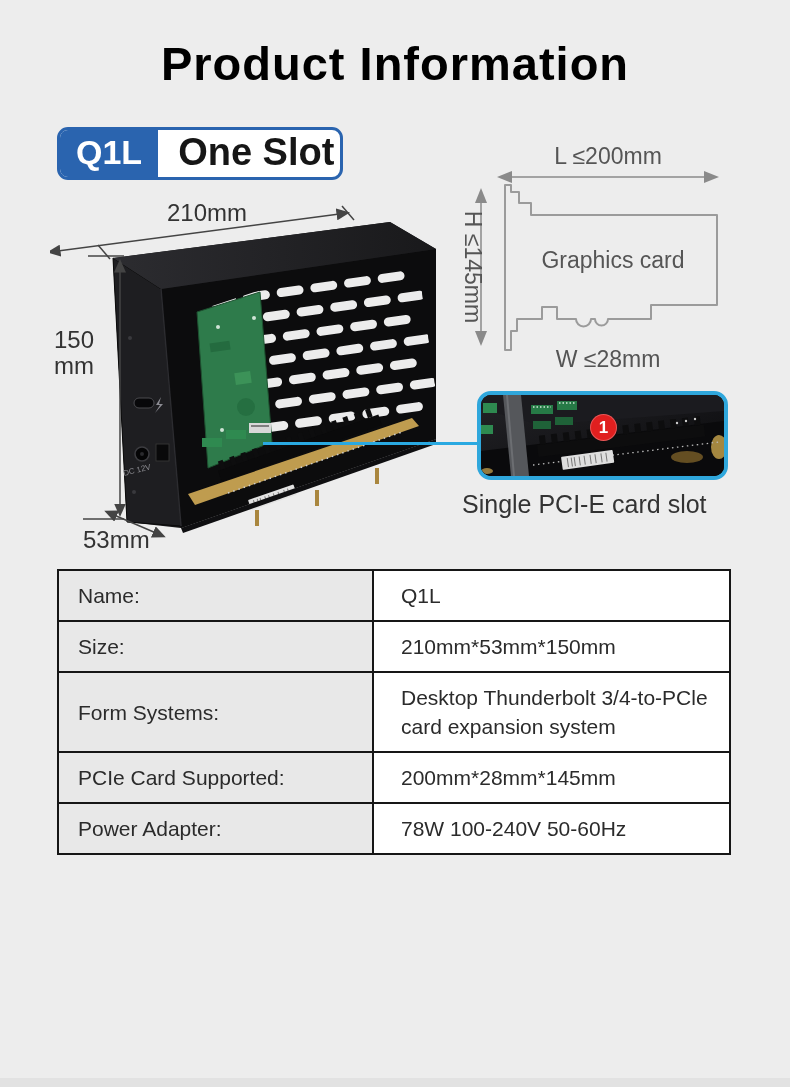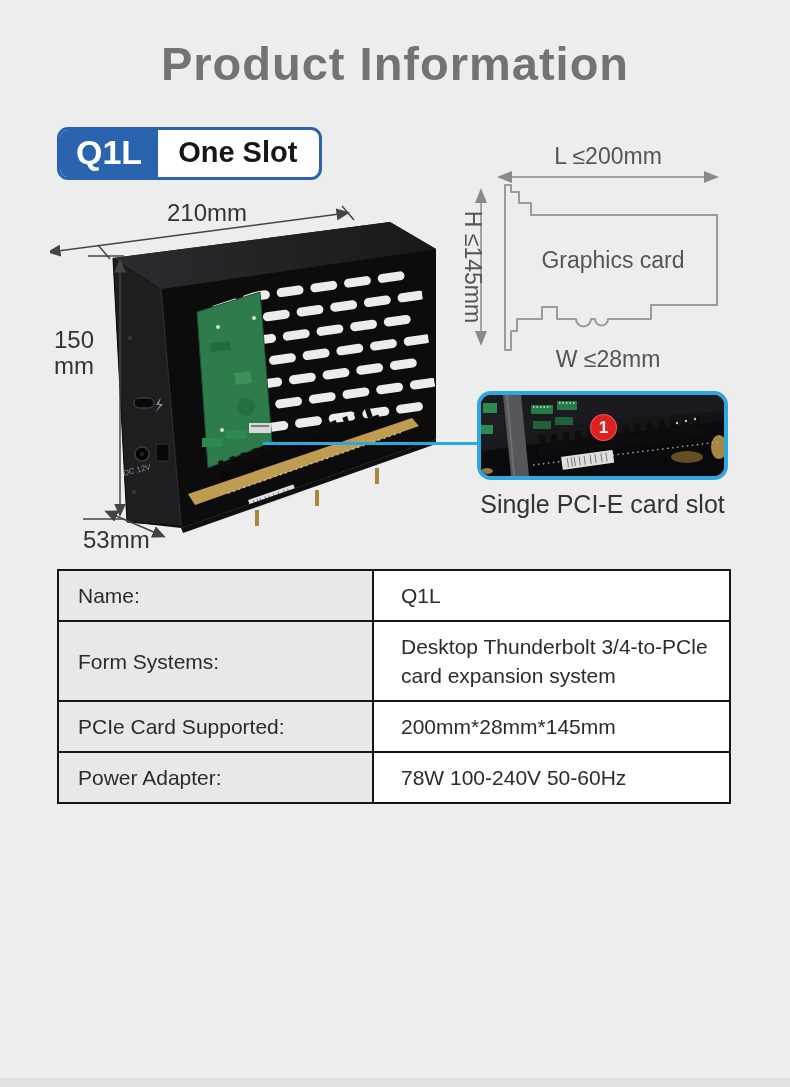--- a/index.html
+++ b/index.html
@@ -1,48 +1,48 @@
 <!DOCTYPE html>
 <html><head>
 <meta charset="utf-8">
 <style>
   html,body{margin:0;padding:0;}
   body{width:790px;height:1087px;background:#ededed;font-family:"Liberation Sans","DejaVu Sans",sans-serif;position:relative;overflow:hidden;}
   #page{position:absolute;inset:0;}
 
   
   .page-title{position:absolute;top:36px;left:0;width:790px;text-align:center;
-    font-size:47px;font-weight:bold;color:#737373;letter-spacing:1px;margin:0;}
+    font-size:47px;font-weight:bold;color:#000000;letter-spacing:1px;margin:0;}
 
   
   .badge{position:absolute;left:57px;top:127px;height:53px;display:flex;align-items:stretch;
     border:3px solid #2a64af;border-radius:11px;overflow:hidden;background:#fff;box-sizing:border-box;}
   .badge .code{background:#2a64af;color:#fff;font-weight:bold;font-size:34px;
     display:flex;align-items:center;padding:0 16px 2px 16px;}
-  .badge .variant{color:#161616;font-weight:bold;font-size:29px;display:flex;align-items:center;
-    padding:0 22px 2px 20px;}
+  .badge .variant{color:#161616;font-weight:bold;font-size:38px;display:flex;align-items:center;
+    padding:0 6px 2px 20px;}
 
   
   .enclosure-svg{position:absolute;left:50px;top:192px;width:400px;height:372px;}
   
   .gpu-svg{position:absolute;left:445px;top:135px;width:345px;height:245px;}
   .dim-text{fill:#333;font-size:24px;font-family:"Liberation Sans",sans-serif;}
   .gpu-text{fill:#555;font-size:23px;font-family:"Liberation Sans",sans-serif;}
 
   
   .callout-line{position:absolute;left:263px;top:442px;width:216px;height:3px;background:#2aa9e1;z-index:4;}
 
   
   .inset{position:absolute;left:477px;top:391px;width:251px;height:89px;box-sizing:border-box;
     border:4px solid #2fa7dc;border-radius:14px;overflow:hidden;background:#101012;z-index:5;}
   .inset svg{display:block;}
   .slot-badge{position:absolute;left:109px;top:19px;width:27px;height:27px;border-radius:50%;
     background:#e01f1f;color:#fff;font-weight:bold;font-size:17px;display:flex;align-items:center;
     justify-content:center;z-index:6;box-shadow:0 0 0 1px rgba(255,255,255,.25) inset;}
-  .inset-caption{position:absolute;left:462px;top:490px;width:281px;text-align:center;
+  .inset-caption{position:absolute;left:462px;top:490px;width:281px;text-align:left;
     font-size:25px;color:#333;}
 
   
   table.spec{position:absolute;left:57px;top:569px;width:674px;border-collapse:collapse;
     table-layout:fixed;}
   table.spec td{border:2px solid #161616;font-size:21px;color:#2b2b2b;vertical-align:middle;
     line-height:29px;}
   table.spec td.label{width:288px;background:#e8e8e8;padding:10px 6px 10px 19px;margin-left:40px;}
   table.spec td.value{background:#ffffff;padding:10px 6px 10px 27px;white-space:pre-line;}
 
@@ -281,20 +281,24 @@
   </div>
   <div class="inset-caption">Single PCI-E card slot</div>
 
   <table class="spec">
     <tbody>
       <tr>
         <td class="label">Name:</td>
         <td class="value">Q1L</td>
       </tr>
       <tr>
+        <td class="label">Size:</td>
+        <td class="value">210mm*53mm*150mm</td>
+      </tr>
+      <tr>
         <td class="label">Form Systems:</td>
         <td class="value">Desktop Thunderbolt 3/4-to-PCle
 card expansion system</td>
       </tr>
       <tr>
         <td class="label">PCIe Card Supported:</td>
         <td class="value">200mm*28mm*145mm</td>
       </tr>
       <tr>
         <td class="label">Power Adapter:</td>

